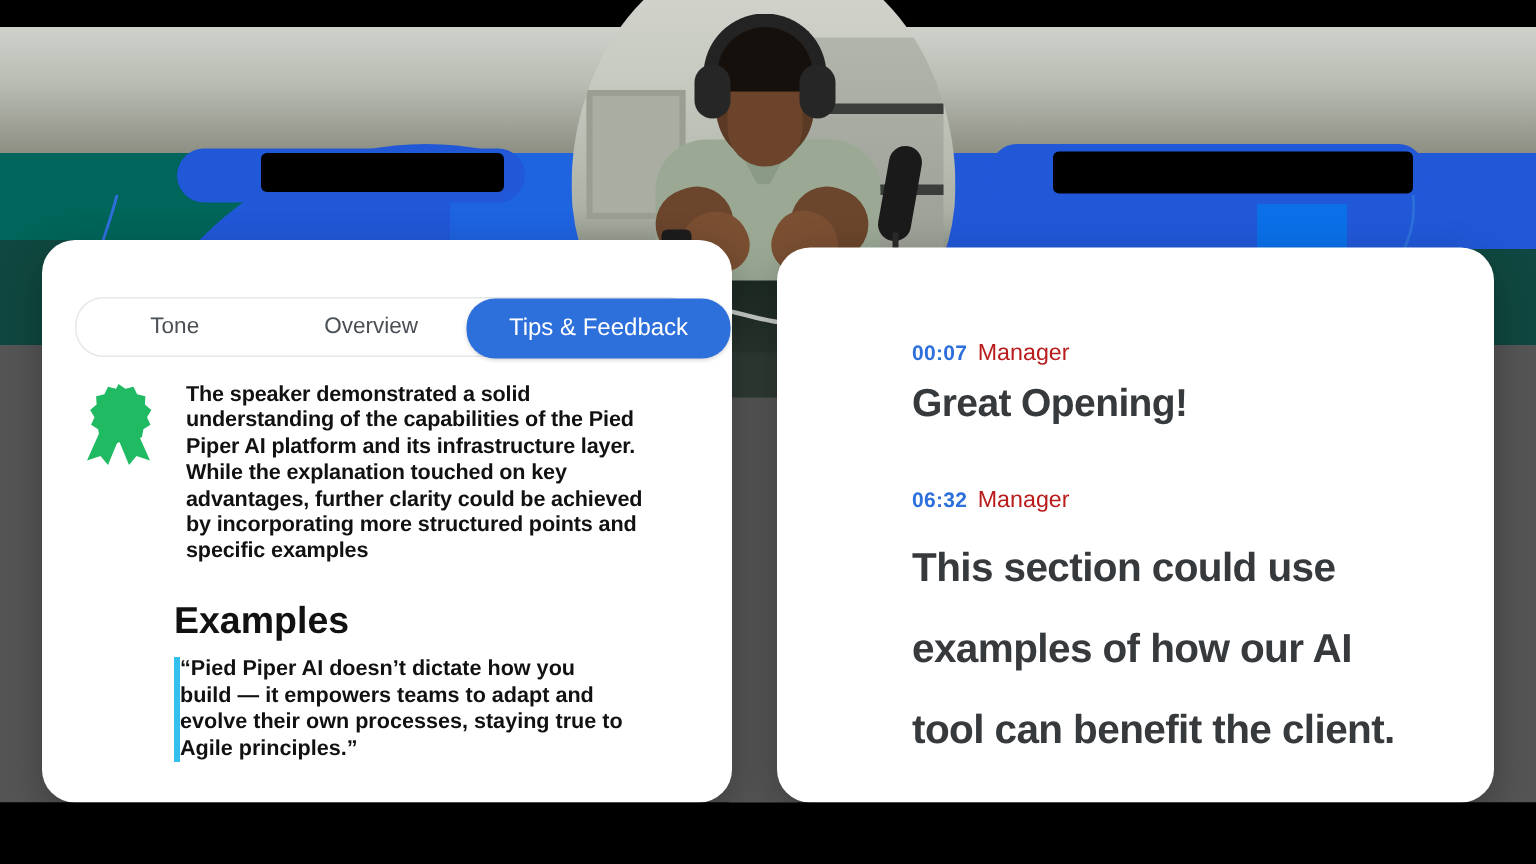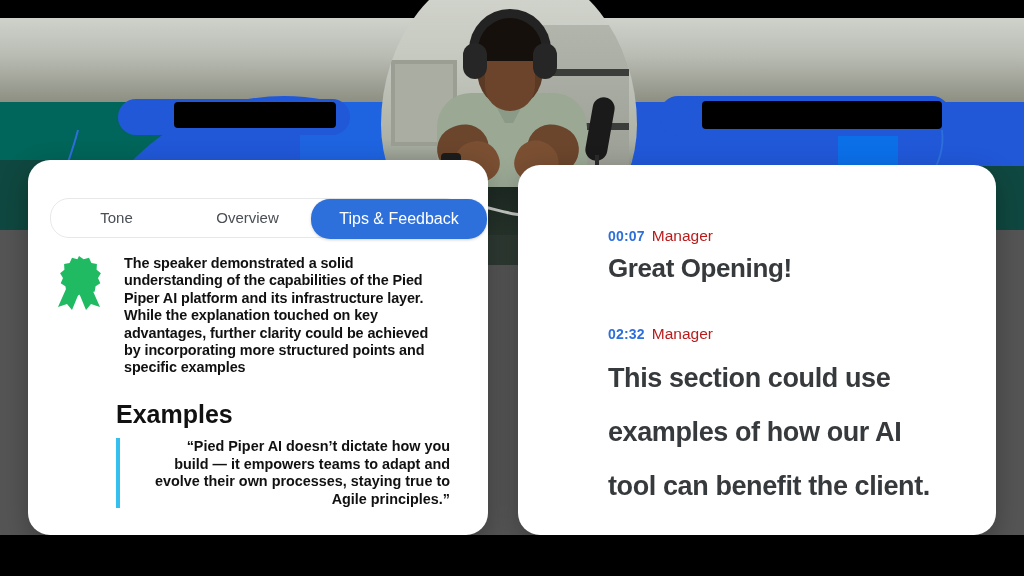--- a/index.html
+++ b/index.html
@@ -133,22 +133,22 @@
   .rosette{width:54px;height:56px;flex:0 0 54px;position:relative;}
   .body-text{
     font-size:14.4px;line-height:17.4px;color:#111;font-weight:700;
     letter-spacing:-.1px;max-width:310px;
   }
   .examples-h{
     position:absolute;left:88px;top:240px;font-size:25px;font-weight:700;color:#111;
   }
   .quote{
     position:absolute;left:88px;top:278px;width:300px;
-    border-left:4px solid #34c0ee;padding-left:30px;
-    font-size:14.4px;line-height:17.6px;font-weight:700;color:#111;text-align:right;
+    border-left:4px solid #34c0ee;padding-left:0;
+    font-size:14.4px;line-height:17.6px;font-weight:700;color:#111;
   }
 
   
   .entry{position:absolute;left:90px;}
   .meta{font-size:15px;margin-bottom:6px;white-space:nowrap;}
   .ts{color:#2d6fdb;font-weight:800;font-size:14px;letter-spacing:.2px;}
   .who{color:#b91c1c;font-weight:400;font-size:15.5px;margin-left:7px;}
   .headline{color:#373a3c;font-weight:800;letter-spacing:-.4px;}
   .h1{font-size:26px;line-height:30px;margin-top:8px;}
   .h2{font-size:27px;line-height:54px;margin-top:8px;max-width:330px;}
@@ -247,20 +247,20 @@
 
     <div class="entry" style="left:90px;top:62px;width:350px;">
       <div class="meta">
         <span class="ts">00:07</span><span class="who">Manager</span>
       </div>
       <div class="headline h1">Great Opening!</div>
     </div>
 
     <div class="entry" style="left:90px;top:160px;width:355px;">
       <div class="meta">
-        <span class="ts">02:32</span><span class="who">Manager</span>
+        <span class="ts">06:32</span><span class="who">Manager</span>
       </div>
       <div class="headline h2">This section could use examples of how our AI tool can benefit the client.</div>
     </div>
   </div>
 
   <div class="bg-bottom-black"></div>
 </div>
 
 </body></html>

